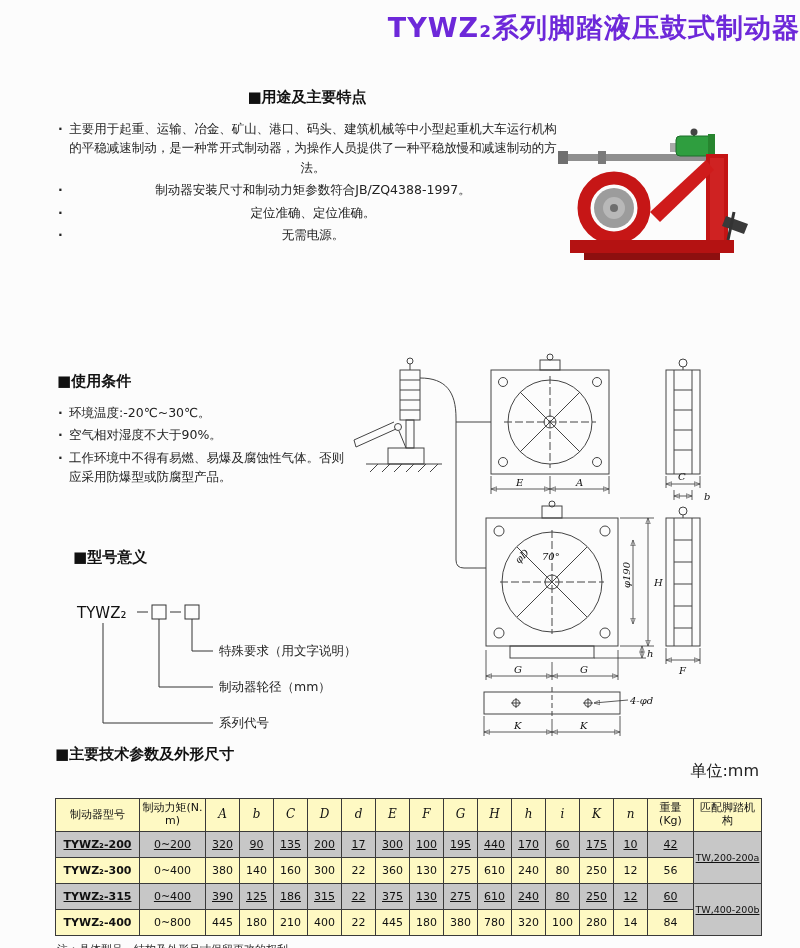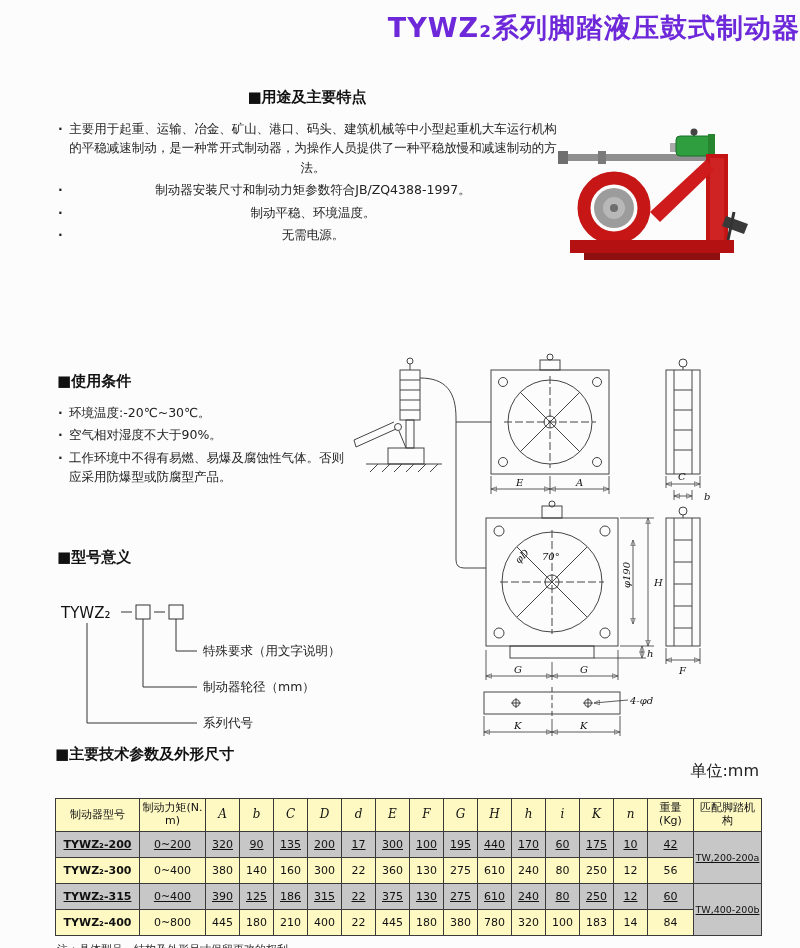--- a/index.html
+++ b/index.html
@@ -13,21 +13,21 @@
     text-align:right;font-size:27px;font-weight:bold;color:#6d28d9;letter-spacing:1px;
   }
   .sec-heading{margin:0;font-size:15px;font-weight:bold;color:#111;}
   .features{position:absolute;left:57px;top:88px;width:500px;text-align:center;}
   .conditions{position:absolute;left:57px;top:372px;width:294px;}
   .blist{list-style:none;margin:12px 0 0 0;padding:0;font-size:12.5px;line-height:1.55;color:#222;}
   .blist li{position:relative;padding-left:12px;margin-bottom:3px;}
   .blist li::before{content:"·";position:absolute;left:1px;top:0;font-weight:bold;}
   .photo{position:absolute;left:558px;top:124px;width:195px;height:145px;}
   .drawings{position:absolute;left:336px;top:348px;width:430px;height:395px;}
-  .model-sec{position:absolute;left:57px;top:548px;width:340px;}
+  .model-sec{position:absolute;left:73px;top:548px;width:340px;}
   .model-sec svg{margin-top:28px;}
   .ln{stroke:#333;stroke-width:1;fill:none;}
   .bx{fill:none;stroke:#333;stroke-width:1;}
   .code{font-size:15px;fill:#111;font-family:"DejaVu Sans",sans-serif;}
   .lbl{font-size:12.5px;fill:#222;}
   .tech line,.tech rect,.tech circle,.tech path{stroke:#444;stroke-width:1;fill:none;}
   .dm line{stroke:#333;stroke-width:0.8;fill:none;}
   .dm text{fill:#111;stroke:none;font-size:10px;font-style:italic;font-family:"DejaVu Serif","Liberation Serif",serif;}
   .params{position:absolute;left:55px;top:745px;width:706px;}
   .unit{position:absolute;right:2px;top:16px;font-size:16px;color:#222;}
@@ -46,21 +46,21 @@
 
 <div class="page">
 
   <h1 class="title">TYWZ₂系列脚踏液压鼓式制动器</h1>
 
   <section class="features">
     <h2 class="sec-heading">■用途及主要特点</h2>
     <ul class="blist">
       <li>主要用于起重、运输、冶金、矿山、港口、码头、建筑机械等中小型起重机大车运行机构的平稳减速制动，是一种常开式制动器，为操作人员提供了一种平稳放慢和减速制动的方法。</li>
       <li>制动器安装尺寸和制动力矩参数符合JB/ZQ4388-1997。</li>
-      <li>制动平稳、环境温度。</li>
+      <li>定位准确、定位准确。</li>
       <li>无需电源。</li>
     </ul>
   </section>
 
   <div class="photo">
     <svg width="195" height="145" viewBox="0 0 195 145">
       <rect x="4" y="30" width="148" height="7" fill="#8f8f8f"></rect>
       <rect x="0" y="27" width="10" height="13" fill="#6f6f6f"></rect>
       <rect x="40" y="27" width="8" height="13" fill="#7a7a7a"></rect>
       <rect x="112" y="19" width="8" height="9" fill="#aaaaaa"></rect>
@@ -366,21 +366,21 @@
           <td>180</td>
           <td>210</td>
           <td>400</td>
           <td>22</td>
           <td>445</td>
           <td>180</td>
           <td>380</td>
           <td>780</td>
           <td>320</td>
           <td>100</td>
-          <td>183</td>
+          <td>280</td>
           <td>14</td>
           <td>84</td>
         </tr>
       </tbody>
     </table>
 
     <div class="note">注：具体型号、结构及外形尺寸保留更改的权利。</div>
   </section>
 
 </div>

